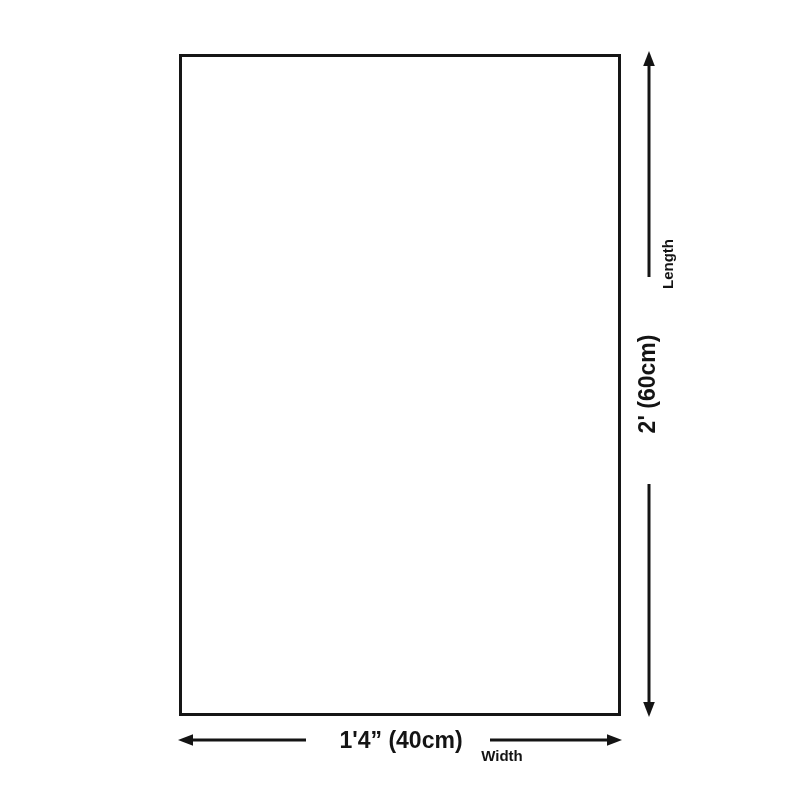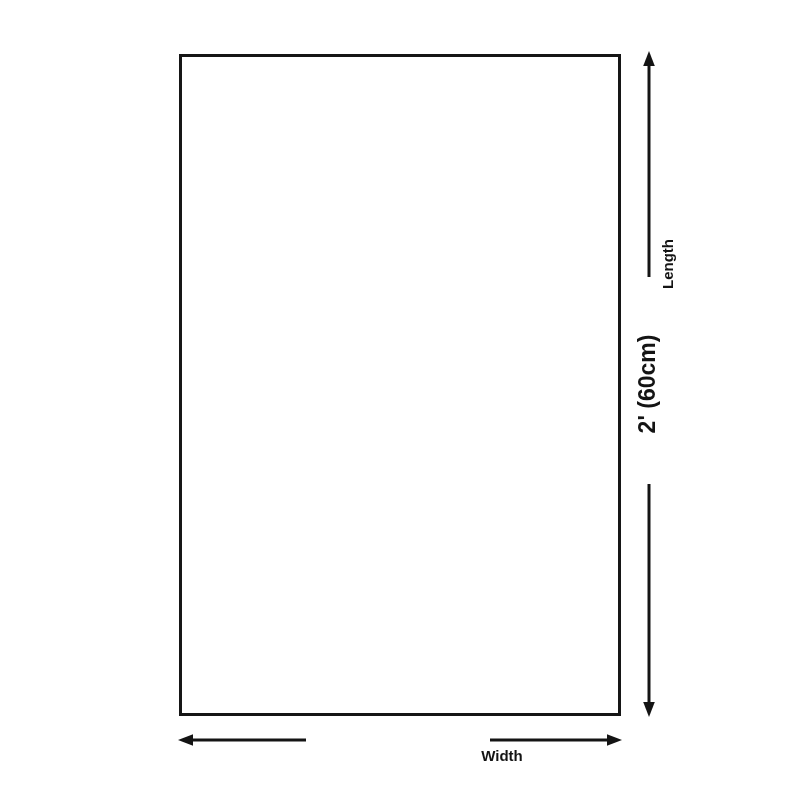--- a/index.html
+++ b/index.html
@@ -85,16 +85,17 @@
       <line x1="191" y1="740" x2="306" y2="740" stroke="#141414"></line>
       <line x1="490" y1="740" x2="609" y2="740" stroke="#141414"></line>
       <polygon points="622,740 607,734.2 607,745.8" fill="#141414"></polygon>
     </g>
   </svg>
 
   <div class="label value-label rot length-value">2' (60cm)</div>
 
   <div class="label axis-label rot length-axis">Length</div>
 
+  <div class="label value-label width-value">1'4” (40cm)</div>
 
   <div class="label axis-label width-axis">Width</div>
 
 </div>
 
 </body></html>

